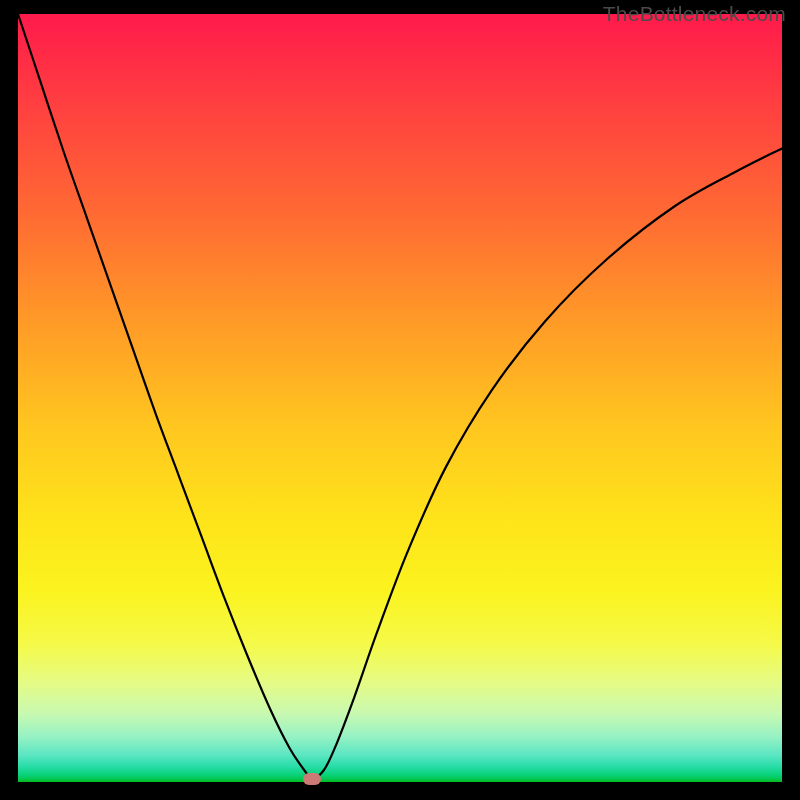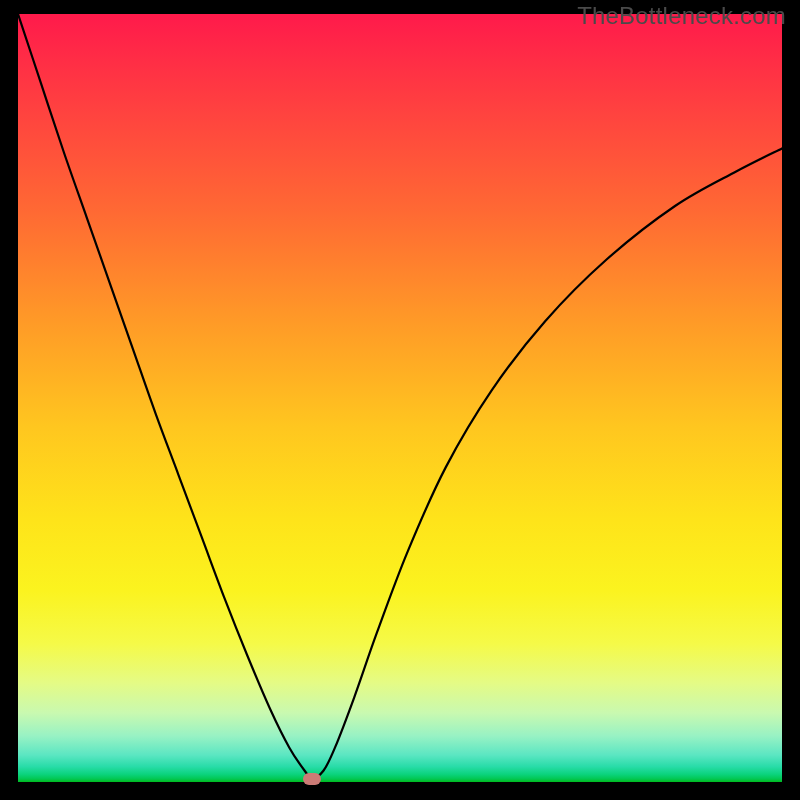--- a/index.html
+++ b/index.html
@@ -56,21 +56,21 @@
     height: 12px;
     border-radius: 6px / 6px;
     background: #cb7a75;
     transform: translate(-50%, -50%);
   }
   .watermark {
     position: absolute;
     top: 2px;
     right: 14px;
     color: #4a4a4a;
-    font-size: 24px;
+    font-size: 21px;
     font-weight: 400;
     letter-spacing: 0.2px;
     font-family: Arial, Helvetica, sans-serif;
   }
 </style>
 </head>
 <body>
 
 <div class="frame">
 

